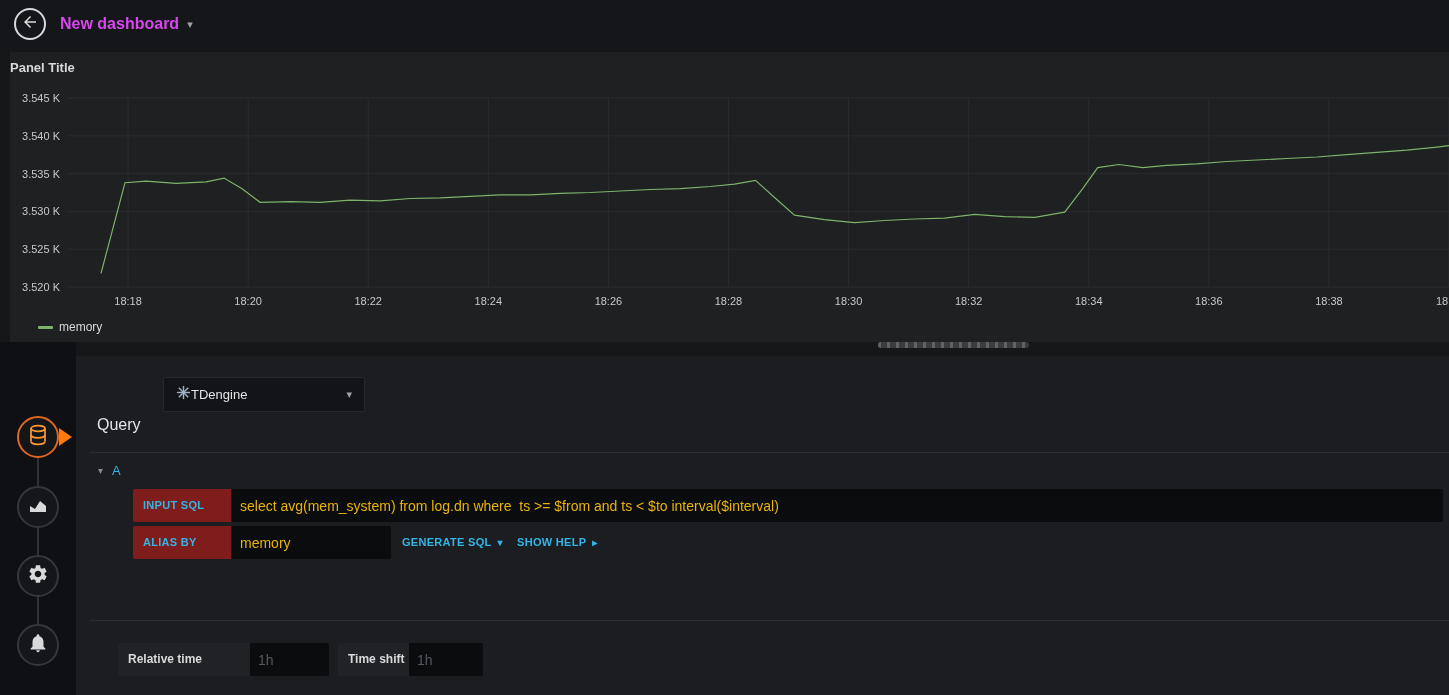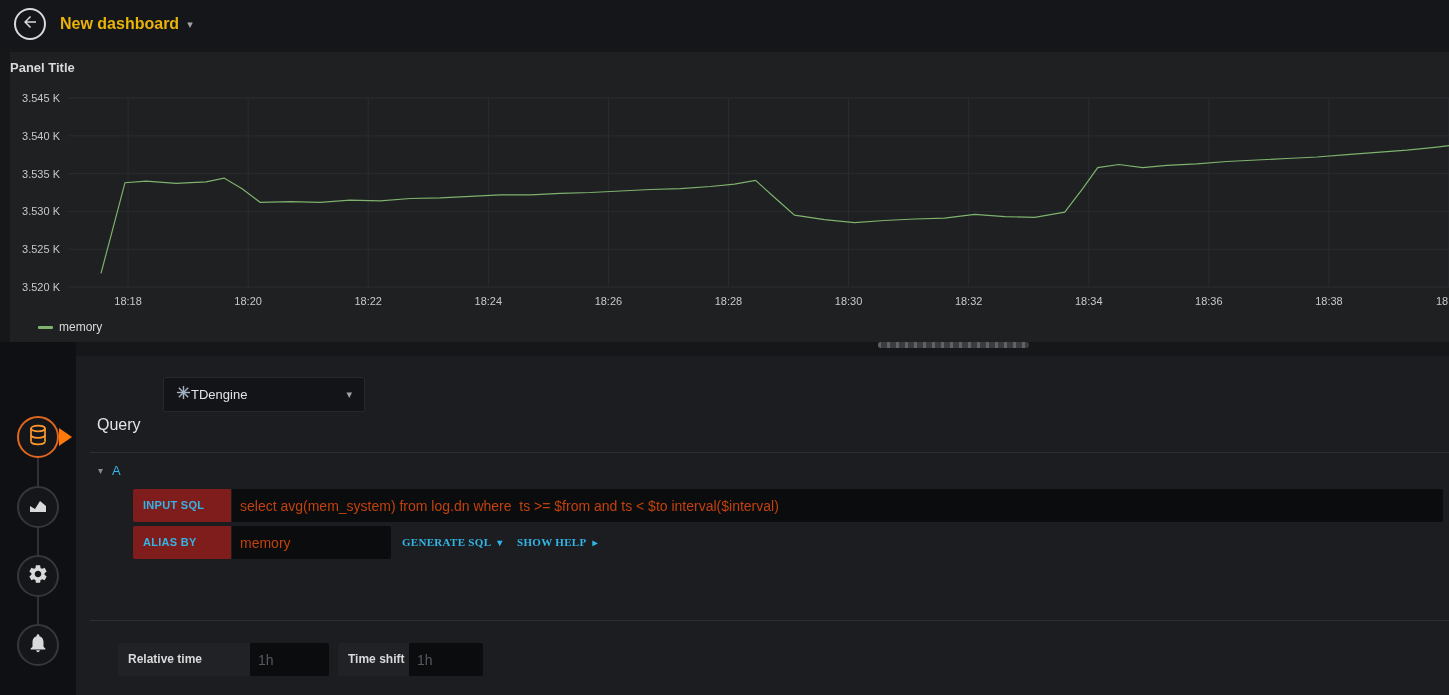--- a/index.html
+++ b/index.html
@@ -3,21 +3,21 @@
 <meta charset="utf-8">
 <style>
   * { margin:0; padding:0; box-sizing:border-box; }
   html,body { width:1449px; height:695px; background:#161719; font-family:"Liberation Sans", sans-serif; }
   .app { position:relative; width:1449px; height:695px; background:#161719; overflow:hidden; color:#d8d9da; }
 
   
   .topbar { position:absolute; left:0; top:0; width:1449px; height:48px; background:#141619; }
   .back-btn { position:absolute; left:14px; top:8px; width:32px; height:32px; border:2px solid #d8d9da; border-radius:50%; display:flex; align-items:center; justify-content:center; cursor:pointer; }
   .dash-title { position:absolute; left:60px; top:0; height:48px; display:flex; align-items:center; gap:8px; cursor:pointer; }
-  .dash-title .t { font-size:16px; font-weight:600; color:#eab308; }
+  .dash-title .t { font-size:16px; font-weight:600; color:#d946ef; }
   .caret { color:#9fa1a4; font-size:11px; }
 
   
   .panel { position:absolute; left:10px; top:52px; width:1439px; height:290px; background:#1e2022; }
   .panel-title { position:absolute; left:0; top:8px; width:100%; text-align:left; font-size:13px; font-weight:700; color:#d8d9da; cursor:pointer; }
   .chart-wrap { position:absolute; left:0; top:0; width:1439px; height:290px; }
   svg text { fill:#c7c8c9; font-family:"Liberation Sans", sans-serif; font-size:11px; }
   .legend { position:absolute; left:28px; top:268px; display:flex; align-items:center; gap:6px; cursor:pointer; }
   .legend-dash { display:inline-block; width:15px; height:3px; background:#7eb26d; border-radius:1px; }
   .legend-label { font-size:12px; color:#d8d9da; }
@@ -37,24 +37,24 @@
   .query-title { position:absolute; left:97px; top:384px; font-size:16px; font-weight:500; color:#e3e4e6;margin-top:32px; }
   .ds-picker { position:absolute; left:163px; top:377px; width:202px; height:35px; background:#131417; border:1px solid #26282d; border-radius:2px; display:flex; align-items:center; padding:0 12px; cursor:pointer; }
   .ds-picker .name { font-size:13px; color:#e3e4e6; flex:1; }
 
   .divider { position:absolute; left:90px; width:1359px; height:1px; background:#2c2e33; }
   .a-row { position:absolute; left:98px; top:458px; height:24px; display:flex; align-items:center; gap:9px; cursor:pointer; }
   .a-caret { color:#868b91; font-size:10px; }
   .a-ref { color:#33b5e5; font-size:13px; font-weight:500; }
 
   .gf-label { position:absolute; background:#7f1d1d; color:#33b5e5; font-size:11px; font-weight:700; letter-spacing:.3px; line-height:33px; padding-left:10px; height:33px; border-radius:2px 0 0 2px; }
-  .gf-input { position:absolute; height:33px; background:#0b0c0e; border:none; outline:none; color:#c2410c; font-size:14px; font-family:"Liberation Sans", sans-serif; padding:0 8px; border-radius:0 2px 2px 0; }
+  .gf-input { position:absolute; height:33px; background:#0b0c0e; border:none; outline:none; color:#eab308; font-size:14px; font-family:"Liberation Sans", sans-serif; padding:0 8px; border-radius:0 2px 2px 0; }
   .gf-input::placeholder { color:#55585e; }
 
-  .link-btn { position:absolute; height:33px; line-height:33px; color:#33b5e5; font-size:11px; font-weight:700; letter-spacing:.3px; cursor:pointer; display:flex; align-items:center; gap:6px;font-family:Liberation Serif, serif; }
+  .link-btn { position:absolute; height:33px; line-height:33px; color:#33b5e5; font-size:11px; font-weight:700; letter-spacing:.3px; cursor:pointer; display:flex; align-items:center; gap:6px; }
   .link-btn .caret { color:#33b5e5; font-size:10px; }
 
   .sql-preview { position:absolute; left:140px; top:574px; font-family:"DejaVu Sans Mono", monospace; font-size:13px; color:#d8d9da; white-space:pre; }
 
   .time-label { position:absolute; background:#202226; color:#d8d9da; font-size:12px; font-weight:700; line-height:33px; padding-left:10px; height:33px; border-radius:2px 0 0 2px; }
 </style>
 </head>
 <body>
 
 <div class="app">

